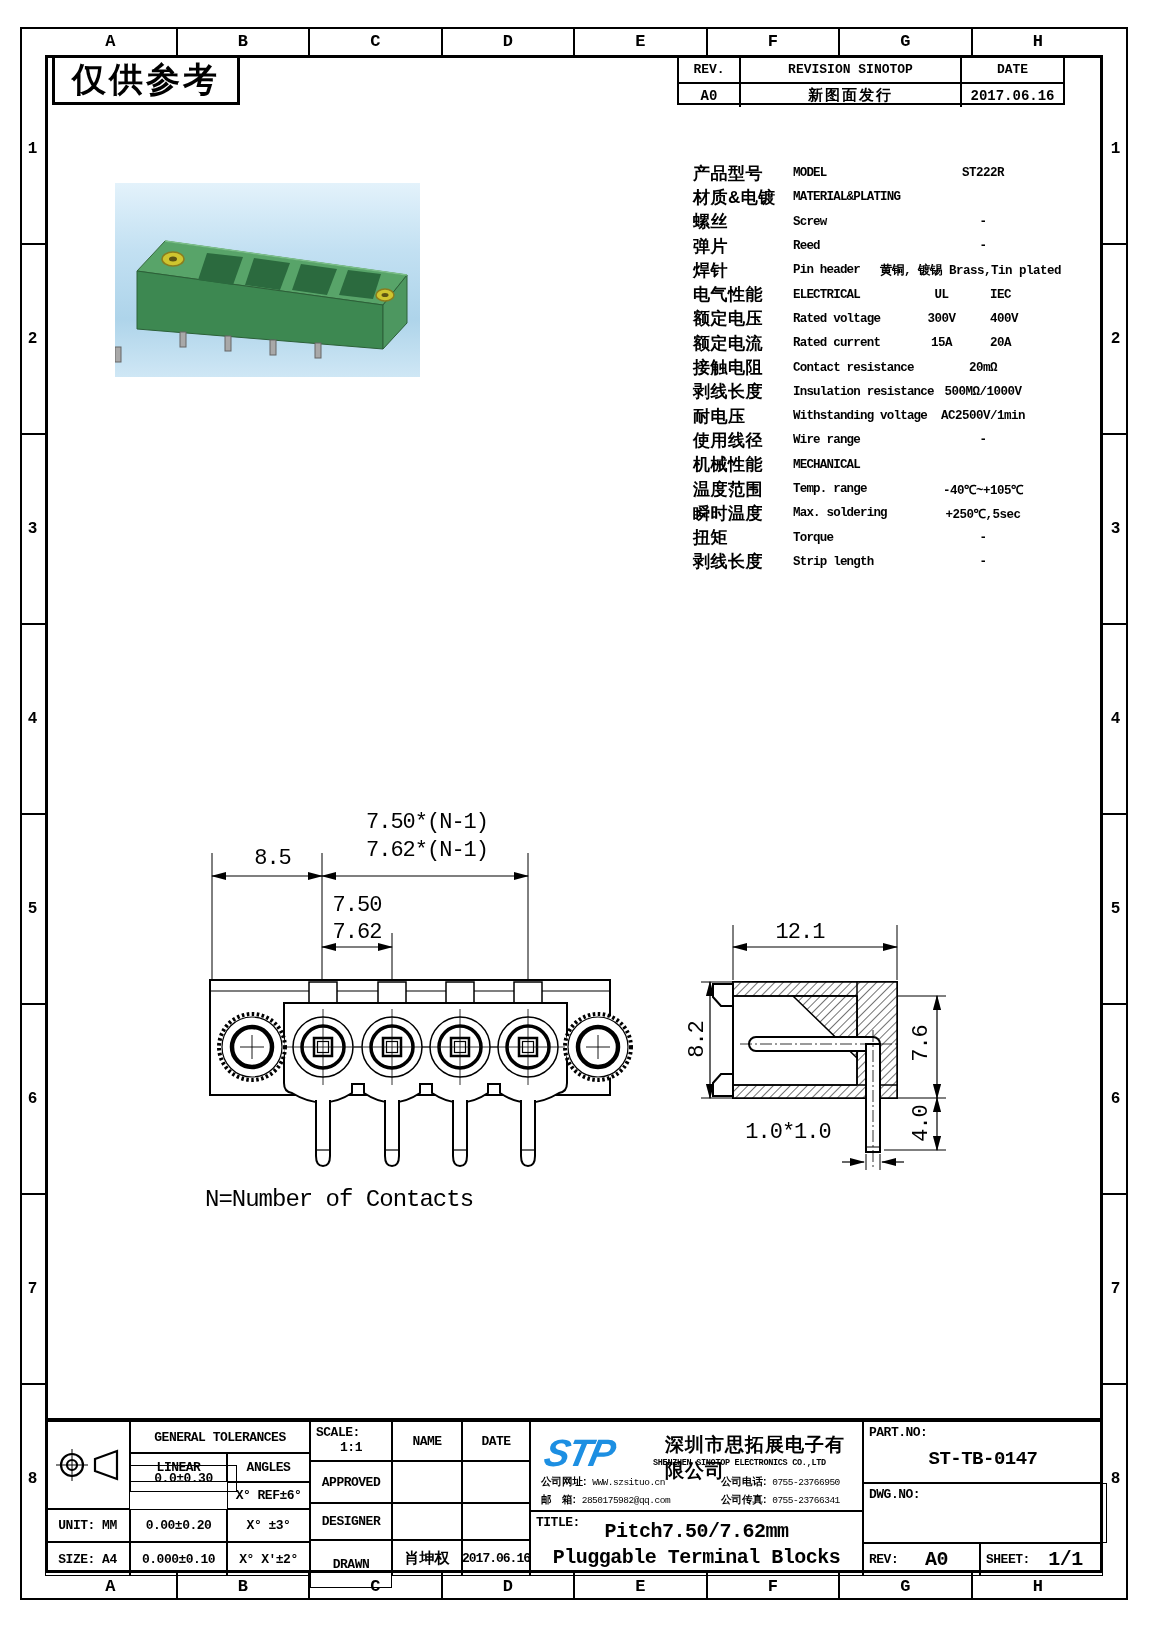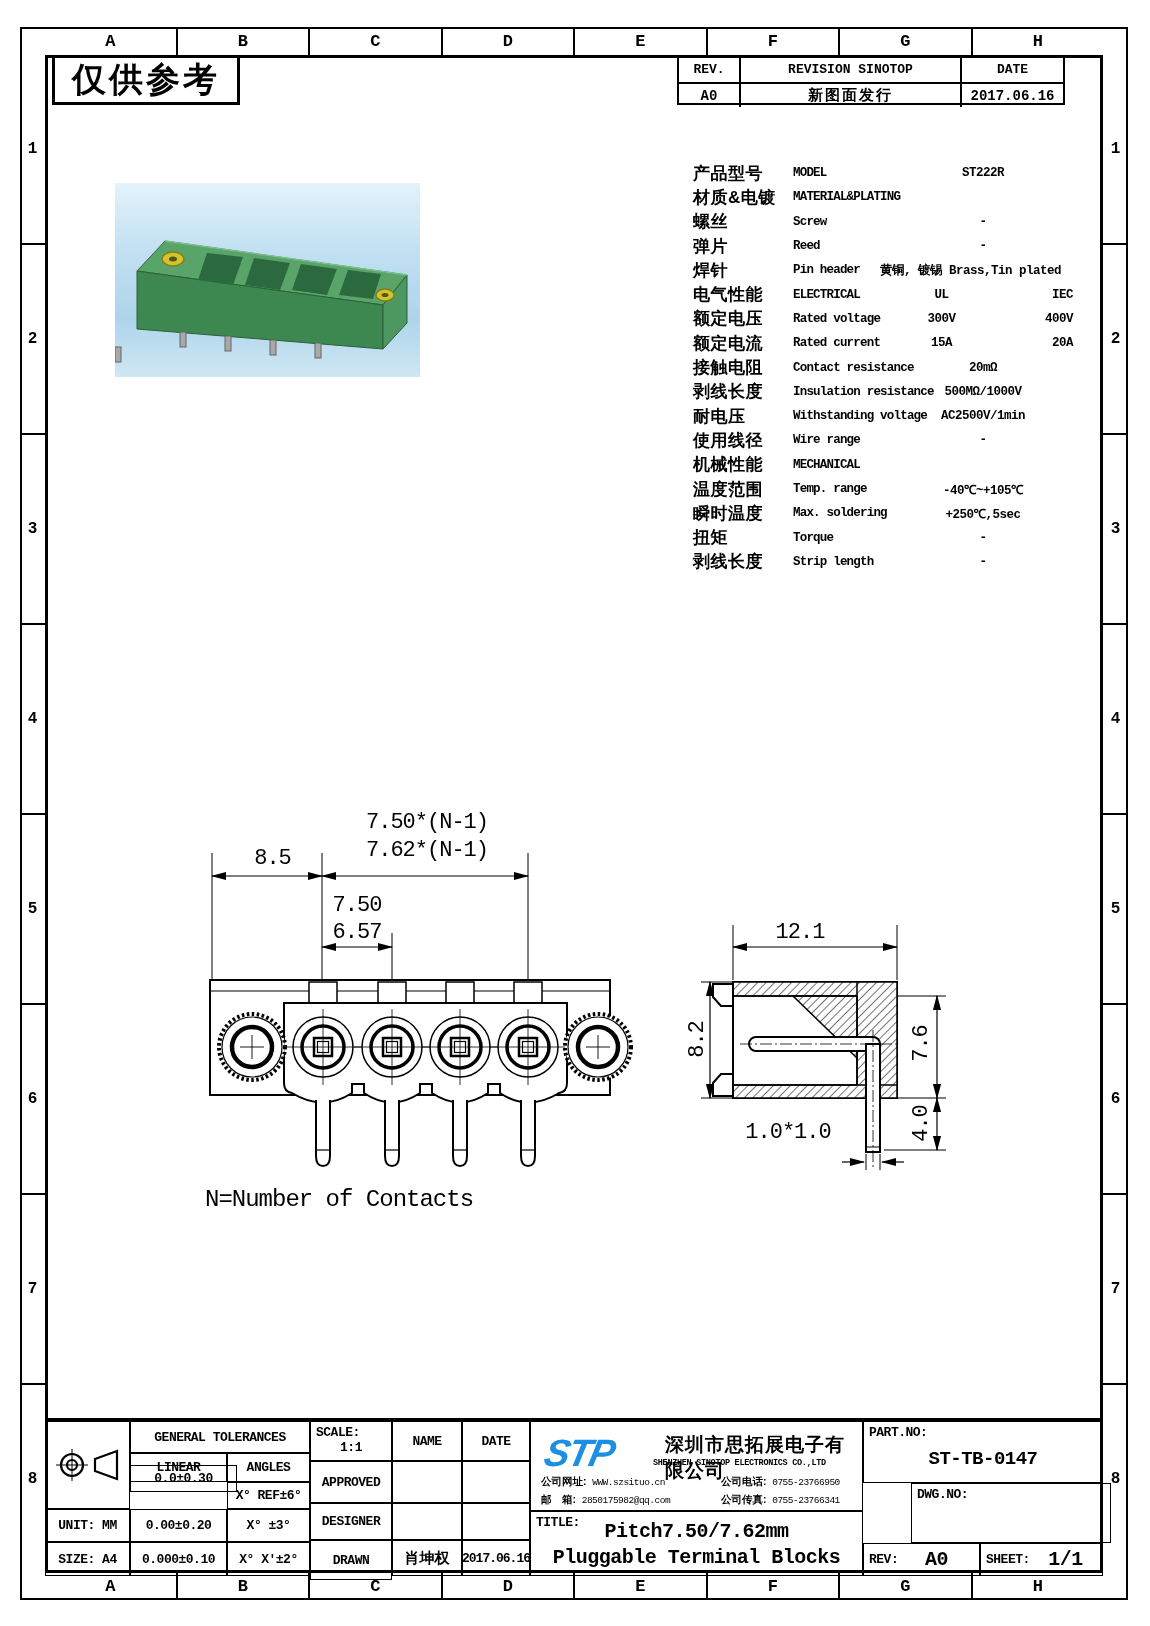--- a/index.html
+++ b/index.html
@@ -45,21 +45,21 @@
   
   .photo{position:absolute;left:115px;top:183px;width:305px;height:194px;
          background:linear-gradient(180deg,#e3f2fb 0%,#c2e0f2 35%,#aed4ea 70%,#cfe7f5 100%);}
 
   
   .spec{position:absolute;left:693px;top:161px;width:380px;}
   .sr{display:flex;height:24.3px;align-items:center;}
   .c-zh{width:100px;font:bold 17px var(--sans);letter-spacing:0.5px;white-space:nowrap;}
   .c-en{width:100px;font:bold 12.5px var(--mono);letter-spacing:-0.8px;white-space:nowrap;}
   .c-v1{width:97px;text-align:center;font:bold 12.5px var(--mono);letter-spacing:-0.5px;white-space:nowrap;}
-  .c-v2{width:83px;text-align:right;font:bold 12.5px var(--mono);letter-spacing:-0.5px;white-space:nowrap;}
+  .c-v2{width:83px;text-align:left;font:bold 12.5px var(--mono);letter-spacing:-0.5px;white-space:nowrap;}
   .c-vm{flex:1;text-align:center;font:bold 12.5px var(--mono);letter-spacing:-0.5px;white-space:nowrap;}
 
   
   .dim-t{position:absolute;font:22px var(--mono);letter-spacing:-1px;text-align:center;white-space:nowrap;}
   .rot{transform:rotate(-90deg);}
   .note-t{position:absolute;left:205px;top:1186px;font:24px var(--mono);letter-spacing:-1px;}
 
   
   .tb{position:absolute;left:45px;top:1418px;width:1058px;height:155px;border-top:3px solid #000;}
   .cell{position:absolute;border:1.5px solid #000;display:flex;align-items:center;justify-content:center;}
@@ -394,21 +394,21 @@
     <line x1="880" y1="1154" x2="880" y2="1170" stroke="#000" stroke-width="1"></line>
     <line x1="842" y1="1162" x2="864" y2="1162" stroke="#000" stroke-width="1.2" marker-end="url(#arw)"></line>
     <line x1="882" y1="1162" x2="904" y2="1162" stroke="#000" stroke-width="1.2" marker-start="url(#arw)"></line>
   </g>
 </svg>
 
 <div class="dim-t" style="left:352px;top:810px;width:150px">7.50*(N-1)</div>
 <div class="dim-t" style="left:352px;top:838px;width:150px">7.62*(N-1)</div>
 <div class="dim-t" style="left:235px;top:846px;width:75px">8.5</div>
 <div class="dim-t" style="left:324px;top:893px;width:66px">7.50</div>
-<div class="dim-t" style="left:324px;top:920px;width:66px">6.57</div>
+<div class="dim-t" style="left:324px;top:920px;width:66px">7.62</div>
 <div class="dim-t" style="left:740px;top:920px;width:120px">12.1</div>
 <div class="dim-t rot" style="left:667px;top:1027px;width:60px">8.2</div>
 <div class="dim-t rot" style="left:891px;top:1031px;width:60px">7.6</div>
 <div class="dim-t rot" style="left:891px;top:1111px;width:60px">4.0</div>
 <div class="dim-t" style="left:738px;top:1120px;width:100px">1.0*1.0</div>
 <div class="note-t">N=Number of Contacts</div>
 
 <div class="tb">
 
   <div class="cell" style="left:0;top:0;width:85px;height:88px">
@@ -438,21 +438,21 @@
     <span class="val" style="margin-top:12px">1:1</span>
   </div>
   <div class="cell lab" style="left:347px;top:0;width:70px;height:40px">NAME</div>
   <div class="cell lab" style="left:417px;top:0;width:68px;height:40px">DATE</div>
   <div class="cell lab" style="left:265px;top:40px;width:82px;height:42px">APPROVED</div>
   <div class="cell" style="left:347px;top:40px;width:70px;height:42px"></div>
   <div class="cell" style="left:417px;top:40px;width:68px;height:42px"></div>
   <div class="cell lab" style="left:265px;top:82px;width:82px;height:37px">DESIGNER</div>
   <div class="cell" style="left:347px;top:82px;width:70px;height:37px"></div>
   <div class="cell" style="left:417px;top:82px;width:68px;height:37px"></div>
-  <div class="cell lab" style="left:265px;top:119px;width:82px;height:40px">DRAWN</div>
+  <div class="cell lab" style="left:265px;top:119px;width:82px;height:48px">DRAWN</div>
   <div class="cell" style="left:347px;top:119px;width:70px;height:36px;font:bold 15px var(--sans)">肖坤权</div>
   <div class="cell val" style="left:417px;top:119px;width:68px;height:36px;letter-spacing:-1px">2017.06.16</div>
 
   <div class="cell company-cell" style="left:485px;top:0;width:333px;height:90px">
     <div class="stp-logo">STP</div>
     <div class="co-zh">深圳市思拓展电子有限公司</div>
     <div class="co-en">SHENZHEN SINOTOP ELECTRONICS CO.,LTD</div>
     <div class="co-line" style="left:10px;top:53px"><b>公司网址:</b> <span>WWW.szsituo.cn</span></div>
     <div class="co-line" style="left:10px;top:71px"><b>邮　箱:</b> <span>2850175982@qq.com</span></div>
     <div class="co-line" style="left:190px;top:53px"><b>公司电话:</b> <span>0755-23766950</span></div>
@@ -462,21 +462,21 @@
   <div class="cell title-cell" style="left:485px;top:90px;width:333px;height:65px">
     <span class="corner-label">TITLE:</span>
     <div class="t-line" style="top:8px">Pitch7.50/7.62mm</div>
     <div class="t-line" style="top:34px">Pluggable Terminal Blocks</div>
   </div>
 
   <div class="cell" style="left:818px;top:0;width:240px;height:62px">
     <span class="corner-label">PART.NO:</span>
     <span style="font:bold 19px var(--mono);letter-spacing:-0.5px;margin-top:14px">ST-TB-0147</span>
   </div>
-  <div class="cell" style="left:866px;top:62px;width:200px;height:60px">
+  <div class="cell" style="left:818px;top:62px;width:244px;height:60px">
     <span class="corner-label">DWG.NO:</span>
   </div>
   <div class="cell" style="left:818px;top:122px;width:117px;height:33px">
     <span class="corner-label" style="top:8px">REV:</span>
     <span class="big" style="margin-left:30px">A0</span>
   </div>
   <div class="cell" style="left:935px;top:122px;width:123px;height:33px">
     <span class="corner-label" style="top:8px">SHEET:</span>
     <span class="big" style="margin-left:48px">1/1</span>
   </div>

